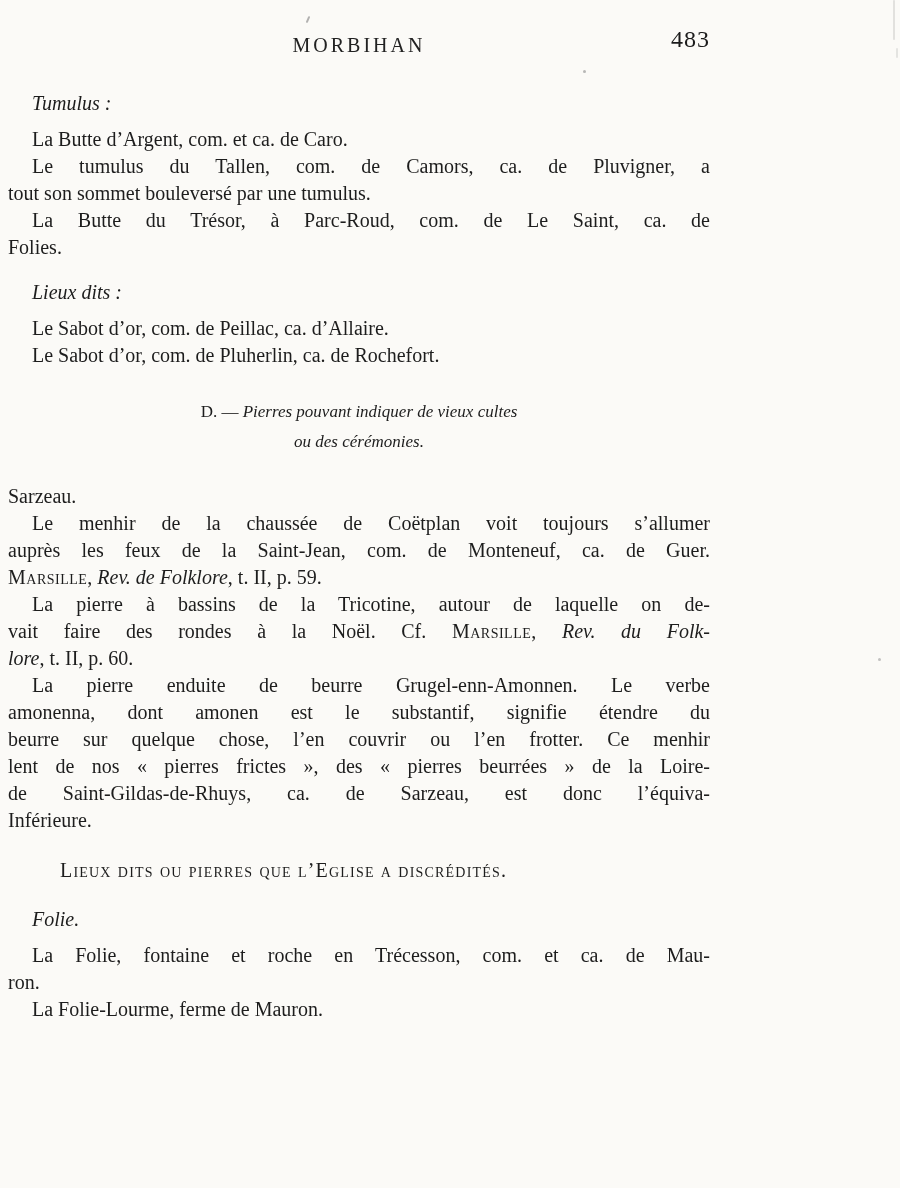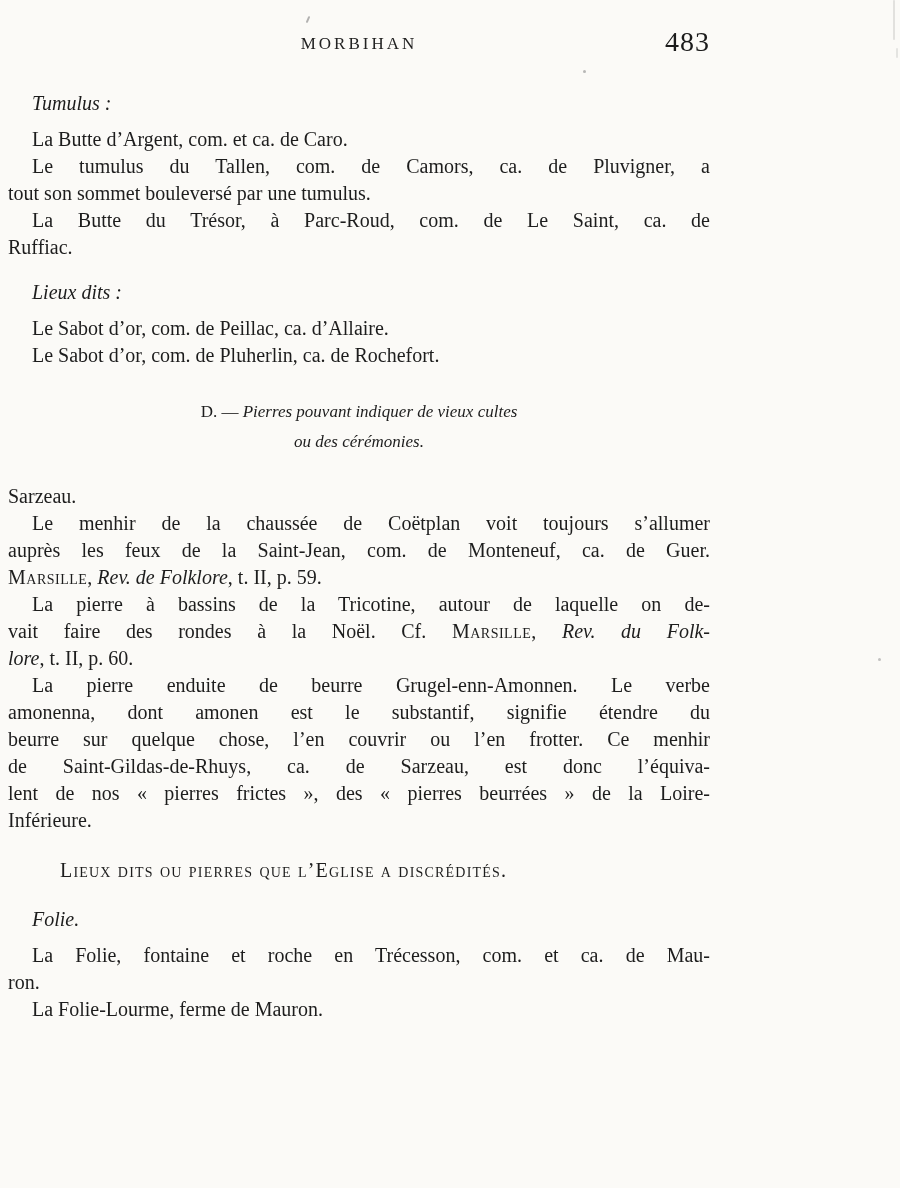--- a/index.html
+++ b/index.html
@@ -10,26 +10,26 @@
     color: #1d1d1d;
     font-family: "Liberation Serif", "DejaVu Serif", serif;
     overflow: hidden;
     position: relative;
   }
   .page { position: absolute; inset: 0; }
 
   
   .running-title {
     position: absolute; left: 8px; top: 34px; width: 702px;
-    text-align: center; font-size: 17px; letter-spacing: 3px;
+    text-align: center; font-size: 20px; letter-spacing: 3px;
     color: #222;
   }
   .page-number {
     position: absolute; left: 8px; top: 26px; width: 702px;
-    text-align: right; font-size: 28px; letter-spacing: 1px;
+    text-align: right; font-size: 24px; letter-spacing: 1px;
     color: #1b1b1b;
   }
 
   
   .page-body { position: absolute; left: 8px; top: 72px; width: 702px; }
 
   .line { font-size: 20px; line-height: 27px; white-space: normal; }
   .indent { text-indent: 24px; }
   .just { text-align: justify; text-align-last: justify; }
   .it { font-style: italic; margin-top: 23px; }
@@ -81,21 +81,21 @@
       </div>
       <div class="block block-para">
         <div class="line indent"><span>La Butte d’Argent, com. et ca. de Caro.</span></div>
       </div>
       <div class="block block-para">
         <div class="line indent just"><span>Le tumulus du Tallen, com. de Camors, ca. de Pluvigner, a</span></div>
         <div class="line"><span>tout son sommet bouleversé par une tumulus.</span></div>
       </div>
       <div class="block block-para">
         <div class="line indent just"><span>La Butte du Trésor, à Parc-Roud, com. de Le Saint, ca. de</span></div>
-        <div class="line"><span>Ruffiac.</span></div>
+        <div class="line"><span>Folies.</span></div>
       </div>
       <div class="block block-subheading">
         <div class="line"><span class="it">Lieux dits :</span></div>
       </div>
       <div class="block block-para">
         <div class="line indent"><span>Le Sabot d’or, com. de Peillac, ca. d’Allaire.</span></div>
       </div>
       <div class="block block-para">
         <div class="line indent"><span>Le Sabot d’or, com. de Pluherlin, ca. de Rochefort.</span></div>
       </div>
@@ -113,22 +113,22 @@
       </div>
       <div class="block block-para">
         <div class="line indent just"><span>La pierre à bassins de la Tricotine, autour de laquelle on de-</span></div>
         <div class="line just"><span>vait faire des rondes à la Noël. Cf. </span><span class="sc">Marsille</span><span>, </span><span class="it">Rev. du Folk-</span></div>
         <div class="line"><span class="it">lore</span><span>, t. II, p. 60.</span></div>
       </div>
       <div class="block block-para">
         <div class="line indent just"><span>La pierre enduite de beurre Grugel-enn-Amonnen. Le verbe</span></div>
         <div class="line just"><span>amonenna, dont amonen est le substantif, signifie étendre du</span></div>
         <div class="line just"><span>beurre sur quelque chose, l’en couvrir ou l’en frotter. Ce menhir</span></div>
+        <div class="line just"><span>lent de nos « pierres frictes », des « pierres beurrées » de la Loire-</span></div>
         <div class="line just"><span>de Saint-Gildas-de-Rhuys, ca. de Sarzeau, est donc l’équiva-</span></div>
-        <div class="line just"><span>lent de nos « pierres frictes », des « pierres beurrées » de la Loire-</span></div>
         <div class="line"><span>Inférieure.</span></div>
       </div>
       <div class="block block-smallcaps-heading">
         <div class="line"><span>Lieux dits ou pierres que l’Eglise a discrédités.</span></div>
       </div>
       <div class="block block-subheading">
         <div class="line"><span class="it">Folie.</span></div>
       </div>
       <div class="block block-para">
         <div class="line indent just"><span>La Folie, fontaine et roche en Trécesson, com. et ca. de Mau-</span></div>

